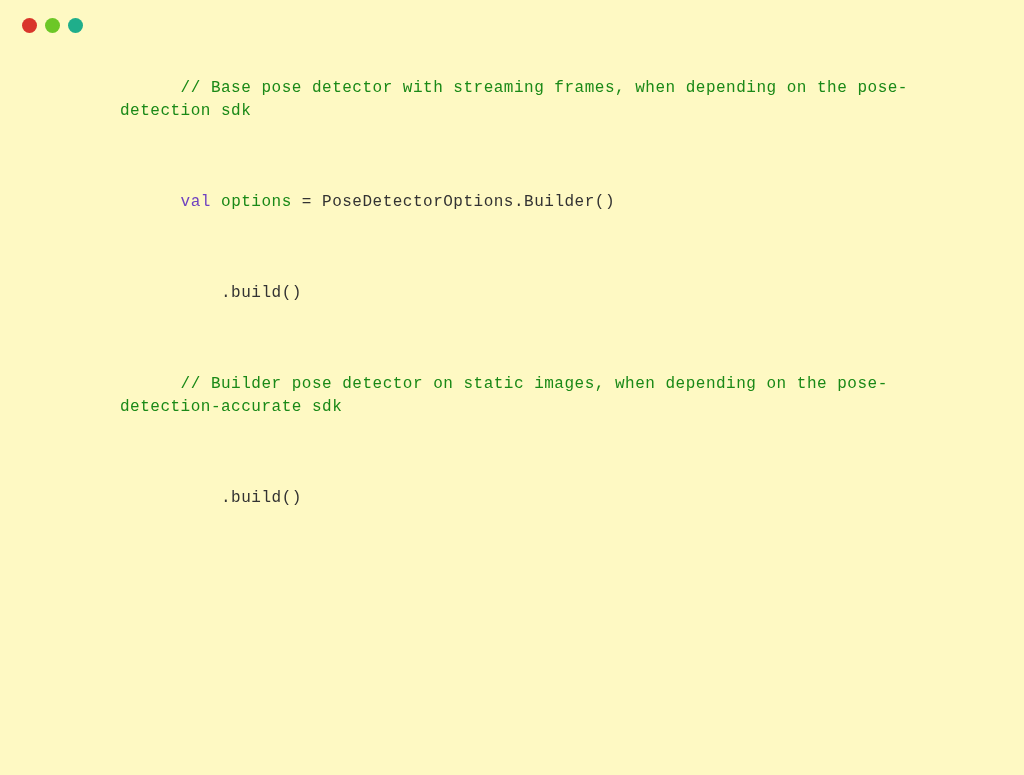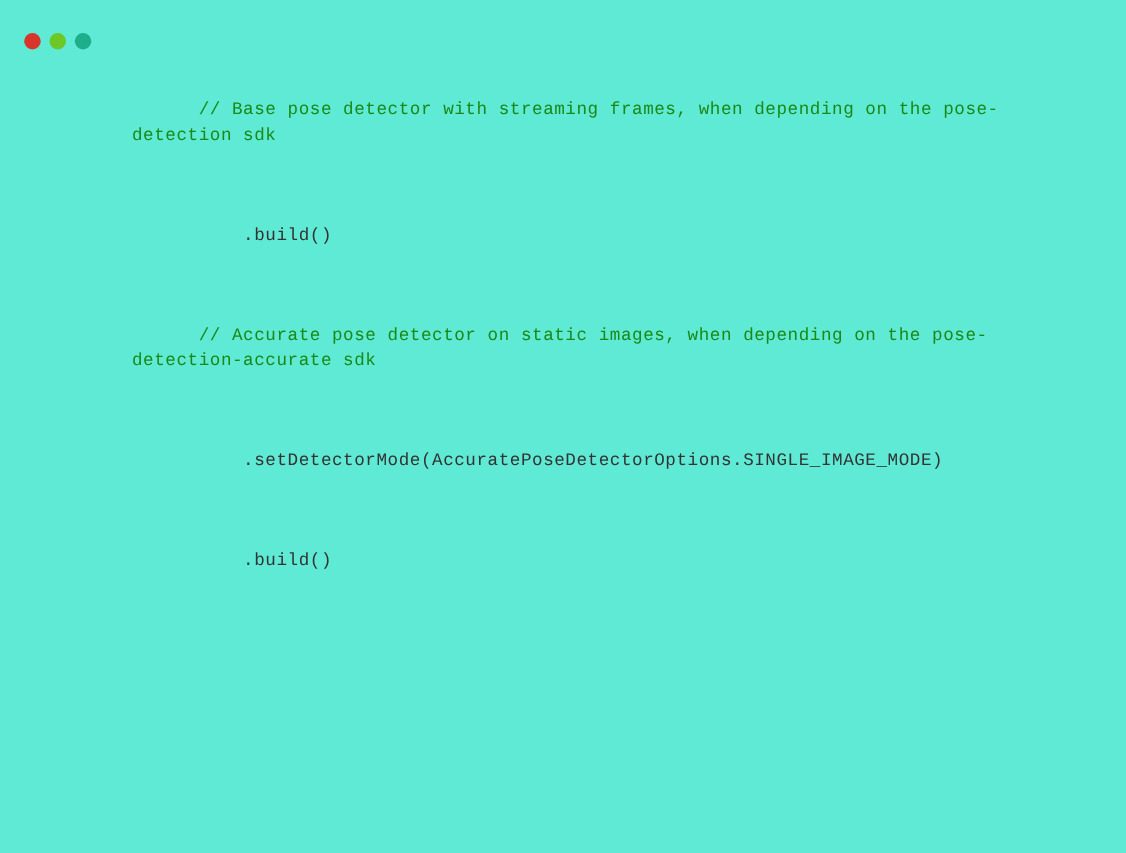--- a/index.html
+++ b/index.html
@@ -12,22 +12,22 @@
       background-color: #f5f5f5;
       font-family: 'Courier New', Courier, monospace;
       width: 1024px;
       height: 775px;
       overflow: hidden;
     }
 
     .window {
       width: 100%;
       height: 100%;
-      background-color: #5eead4;
-      padding-top: 30px;
+      background-color: #fef9c3;
+      padding-top: 18px;
     }
 
     .traffic-lights {
       display: flex;
       gap: 8px;
       padding-left: 22px;
       margin-bottom: 22px;
     }
 
     .traffic-light {
@@ -88,33 +88,33 @@
     <div class="traffic-light yellow"></div>
     <div class="traffic-light green"></div>
   </div>
 
   <div class="code-container">
 
     <div class="code-line">
       <span class="comment">// Base pose detector with streaming frames, when depending on the </span><span class="comment">pose-detection sdk</span>
     </div>
 
+    <div class="code-line">
+      <span class="keyword">val</span><span class="variable"> options</span><span class="text-default"> = PoseDetectorOptions.Builder()</span>
+    </div>
 
 
     <div class="code-line">
       <span class="text-default">    .build()</span>
     </div>
 
     <div class="code-line">
-      <span class="comment">// Accurate pose detector on static images, when depending on the </span><span class="comment">pose-detection-accurate sdk</span>
+      <span class="comment">// Builder pose detector on static images, when depending on the </span><span class="comment">pose-detection-accurate sdk</span>
     </div>
 
 
-    <div class="code-line">
-      <span class="text-default">    .setDetectorMode(AccuratePoseDetectorOptions.SINGLE_IMAGE_MODE)</span>
-    </div>
 
     <div class="code-line">
       <span class="text-default">    .build()</span>
     </div>
 
   </div>
 </div>
 
 </body></html>

